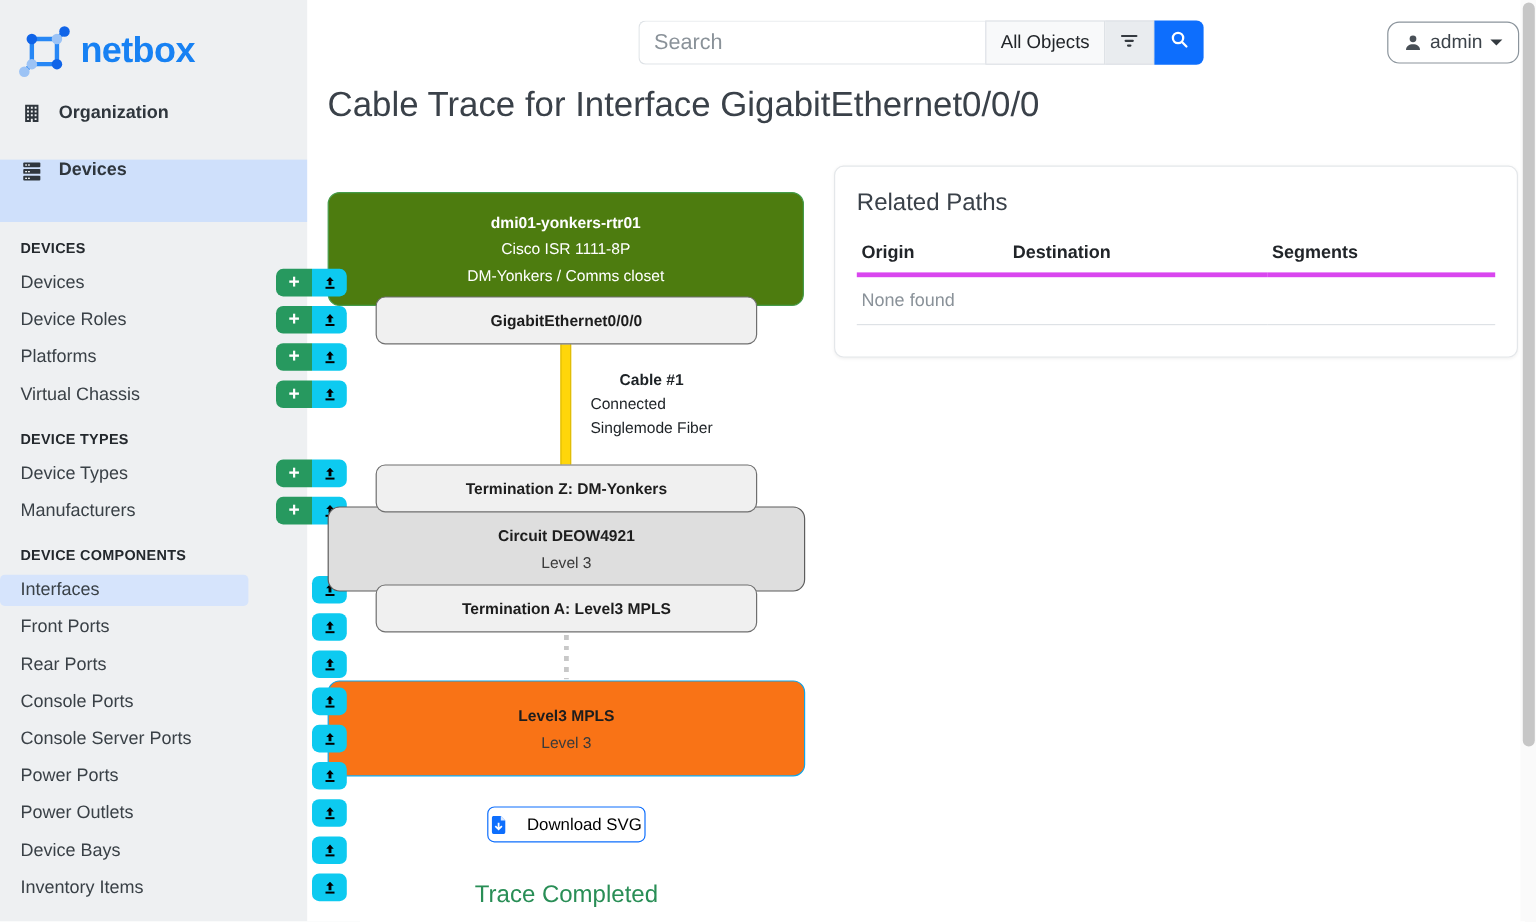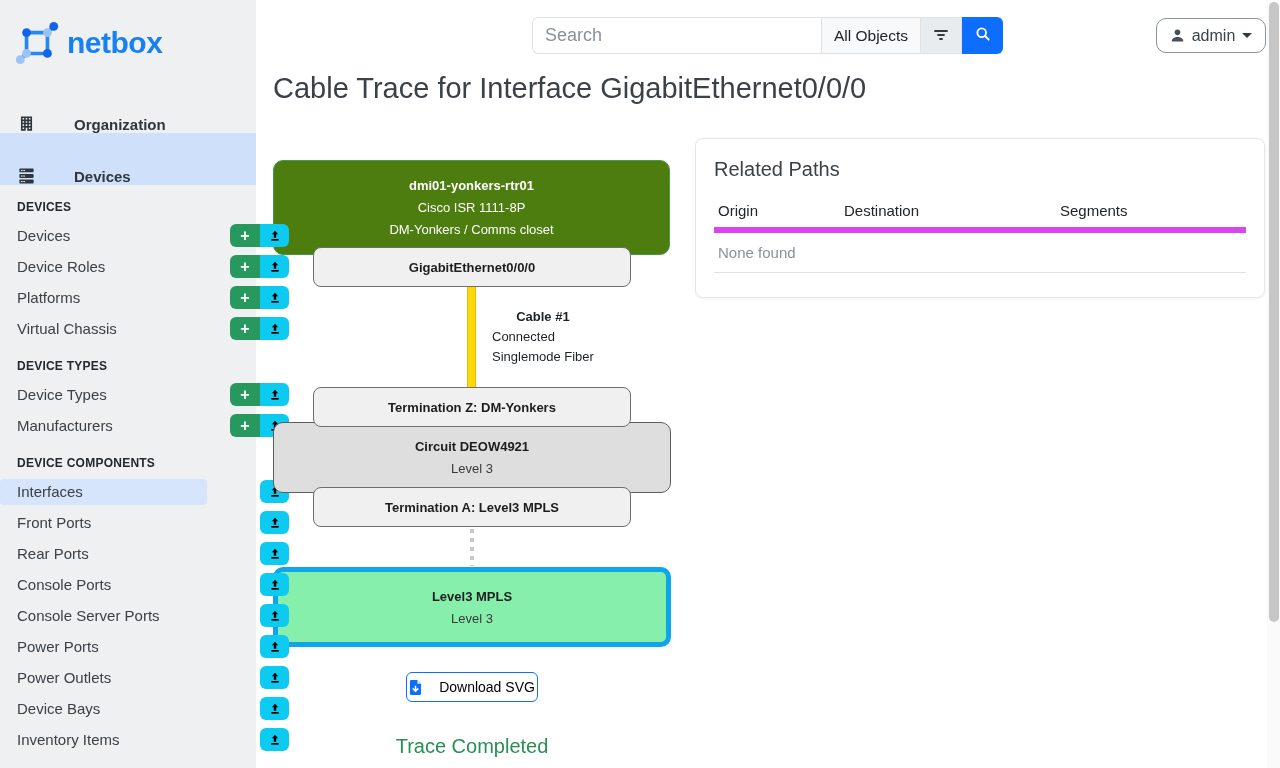--- a/index.html
+++ b/index.html
@@ -5,21 +5,21 @@
   * { box-sizing: border-box; margin: 0; padding: 0; }
   html, body { width: 1280px; height: 768px; overflow: hidden; }
   body { font-family: "Liberation Sans", sans-serif; background: #fff; position: relative; }
 
   
   .sidebar { position: absolute; left: 0; top: 0; width: 300px; height: 768px; background: #eef0f2; }
   .logo-row { height: 85px; position: relative; display: flex; align-items: center; padding-left: 14px; }
   .brand-text { font-size: 30px; font-weight: 700; color: #1781f3; letter-spacing: -0.5px; margin-left: 7px; }
   .pin-wrap { position: absolute; right: 25px; top: 29px; cursor: pointer; }
 
-  .nav-group { height: 48px; display: flex; align-items: flex-end; padding: 0 17px; cursor: pointer; gap: 25px; }
+  .nav-group { height: 48px; display: flex; align-items: flex-start; padding: 0 17px; cursor: pointer; }
   .nav-group.active { background: #cfe0fb; height: 52px; }
   .nav-group .glabel { font-weight: 700; font-size: 15px; color: #2f363d; margin-left: 13px; flex: 1; }
   .gicon { display: flex; align-items: center; }
 
   .side-section-header { margin: 10px 17px 0; height: 25px; line-height: 25px; font-size: 12px; font-weight: 700; color: #23282d; letter-spacing: .02em; }
   .side-item { height: 31px; display: flex; align-items: center; padding: 0 11px 0 17px; position: relative; cursor: pointer; }
   .side-item-label { flex: 1; font-size: 15px; color: #3a4147; position: relative; z-index: 1; }
   .side-item.active::before { content: ""; position: absolute; left: 0; top: 3px; height: 26px; width: 207px; background: #d6e4fc; border-radius: 4px; }
   .side-btns { display: flex; position: relative; z-index: 1; }
   .btn-add { width: 30px; height: 23px; background: #27995f; border: none; border-radius: 6px 0 0 6px; color: #fff; font-size: 16px; font-weight: 700; display: flex; align-items: center; justify-content: center; cursor: pointer; line-height: 1; }
@@ -49,29 +49,29 @@
   .iface-box { top: 247px; }
   .term-z { top: 387px; }
   .term-a { top: 487px; }
   .cable-line { position: absolute; left: 211px; top: 287px; width: 9px; height: 100px; border-left: 1px solid #e0bd07; border-right: 1px solid #e0bd07; }
   .cable-label { position: absolute; left: 236px; top: 307px; font-size: 13px; color: #1d2226; line-height: 20px; cursor: pointer; }
   .cable-label .cl1 { font-weight: 700; text-align: center; }
   .circuit-box { left: 17px; top: 422px; width: 398px; height: 71px; background: #dedede; border: 1px solid #5d5d5d; border-radius: 10px; gap: 7px; z-index: 1; color: #1d1d1d; cursor: pointer; }
   .circuit-box .nm, .node-far .nm { font-weight: 700; }
   .circuit-box .sub, .node-far .sub { color: #3a3a3a; }
   .dashed-line { position: absolute; left: 214px; top: 529px; width: 4px; height: 37px; background: repeating-linear-gradient(to bottom, #c8c8c8 0 4px, transparent 4px 9px); }
-  .node-far { left: 17px; top: 567px; width: 398px; height: 80px; background: #86efac; border: 5px solid #0ea5e9; border-radius: 10px; gap: 7px; color: #1d1d1d; cursor: pointer; }
+  .node-far { left: 17px; top: 567px; width: 398px; height: 80px; background: #f97316; border: 1px solid #0ea5e9; border-radius: 10px; gap: 7px; color: #1d1d1d; cursor: pointer; }
   .download-btn { position: absolute; left: 150px; top: 672px; width: 132px; height: 30px; border: 1px solid #0d6efd; border-radius: 6px; background: #fff; color: #000000; font-size: 14px; display: flex; align-items: center; justify-content: center; gap: 17px; cursor: pointer; font-family: inherit; }
   .trace-status { position: absolute; left: 17px; top: 735px; width: 398px; text-align: center; font-size: 20px; color: #298e56; }
 
   
   .rp-card { position: absolute; left: 439px; top: 138px; width: 570px; height: 160px; background: #fff; border: 1px solid #e4e7ea; border-radius: 8px; box-shadow: 0 1px 3px rgba(0,0,0,.06); }
   .rp-title { margin: 19px 0 0 18px; font-size: 20px; color: #3a4149; font-weight: 400; }
   .rp-table { width: calc(100% - 36px); margin: 13px 18px 0; border-collapse: collapse; }
-  .rp-table th { text-align: left; font-size: 15px; font-weight: 400; color: #212529; padding: 8px 4px; border-bottom: 6px solid #d946ef; }
+  .rp-table th { text-align: left; font-size: 15px; font-weight: 700; color: #212529; padding: 8px 4px; border-bottom: 4px solid #d946ef; }
   .rp-table td { font-size: 15px; color: #8a9299; padding: 11px 4px; border-bottom: 1px solid #dee2e6; }
   .col-origin { width: 126px; } .col-dest { width: 216px; }
 
   
   .scrollbar { position: absolute; right: 0; top: 0; width: 13px; height: 768px; background: #fafafa; }
   .scroll-thumb { position: absolute; right: 1px; top: 2px; width: 10px; height: 620px; background: #c6c6c6; border-radius: 5px; cursor: pointer; }
 </style>
 </head>
 <body>
 

